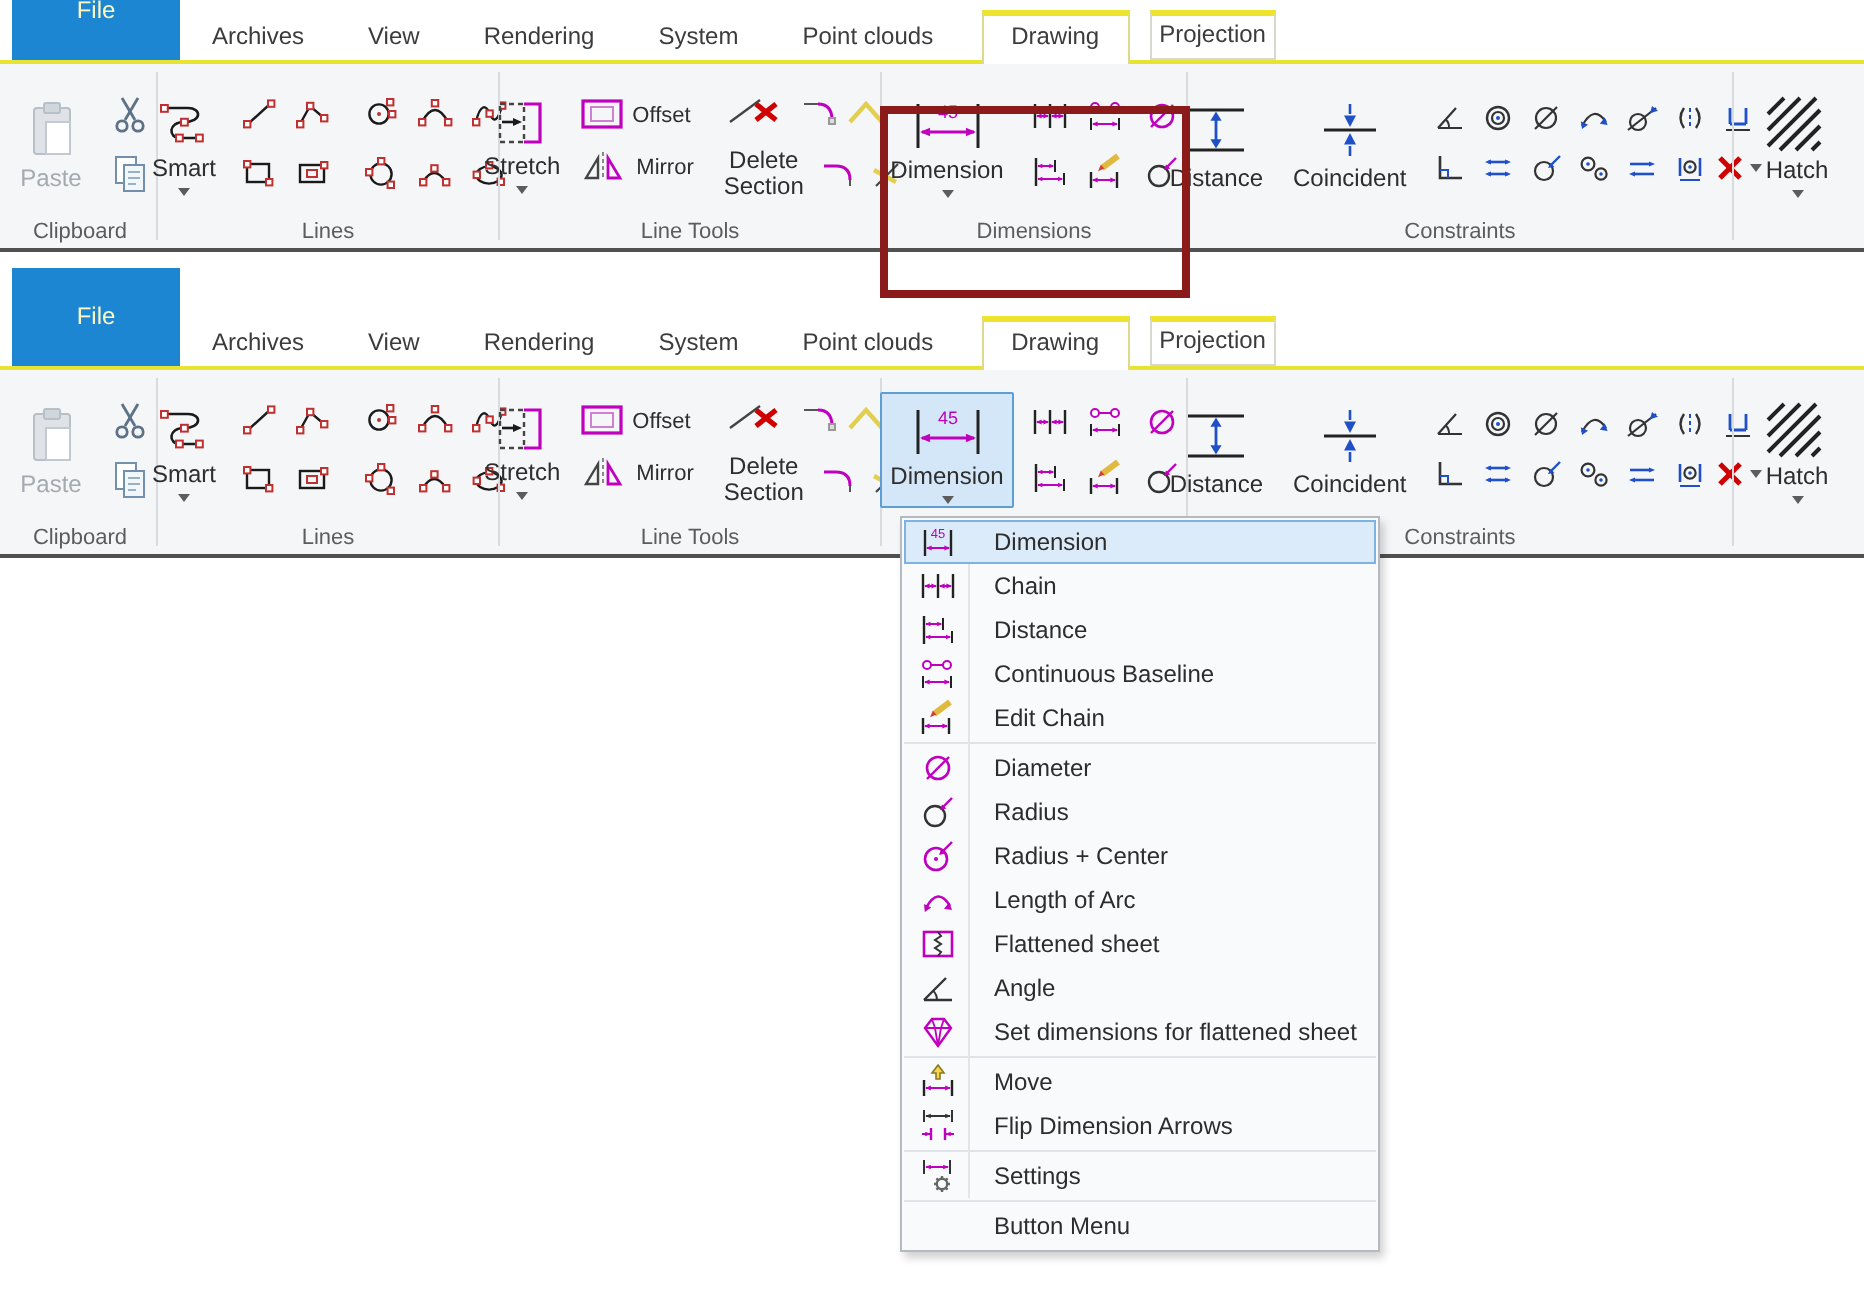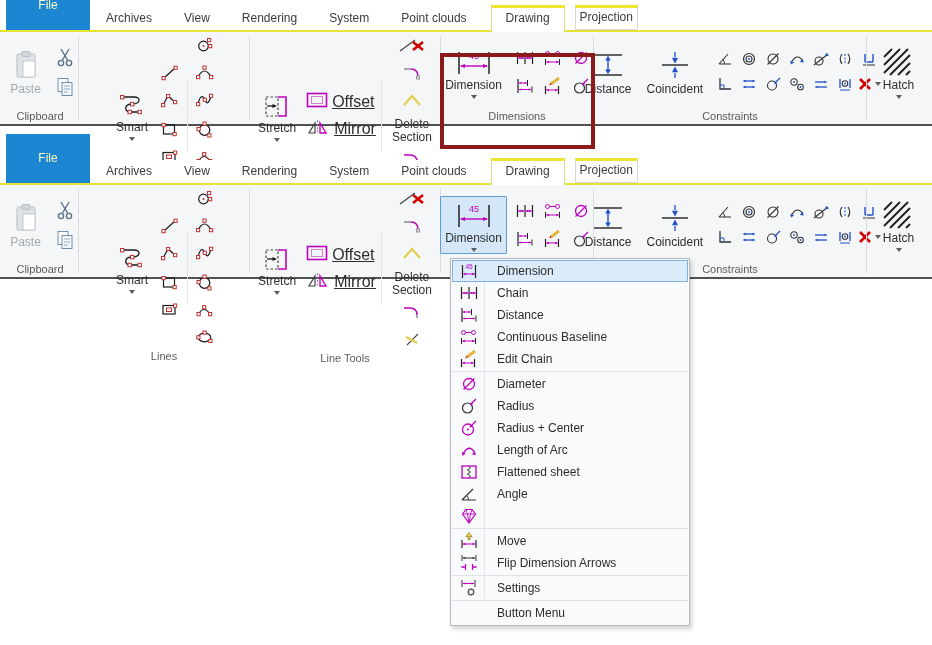--- a/index.html
+++ b/index.html
@@ -30,23 +30,23 @@
   
   .bigbtn{display:flex;flex-direction:column;align-items:center;justify-content:flex-start;
           padding:3px 4px 1px 4px;border:1px solid transparent;border-radius:1px;}
   .bigbtn .blabel{font-size:12px;color:#2e2e2e;margin-top:1px;white-space:nowrap;}
   .bigbtn.disabled .blabel{color:#a4aab0;}
   .bigbtn.open{background:#d4e7f8;border:1px solid #5f9ed5;}
   .caret{width:0;height:0;border-left:3.5px solid transparent;border-right:3.5px solid transparent;
          border-top:4px solid #5c5c5c;margin-top:3px;}
   .icnbox{display:flex;align-items:center;justify-content:center;}
   .colrows{display:flex;flex-direction:column;justify-content:center;gap:6px;}
-  .irow{display:flex;align-items:center;gap:3px;flex-direction:column;}
+  .irow{display:flex;align-items:center;gap:3px;}
   .sicon{width:24px;height:24px;display:flex;align-items:center;justify-content:center;}
-  .tbtn{display:flex;align-items:center;gap:4px;font-size:16px;color:#2e2e2e;text-decoration:underline;}
+  .tbtn{display:flex;align-items:center;gap:4px;font-size:11px;color:#2e2e2e;}
   .dslabel{font-size:12px;color:#2e2e2e;line-height:13px;text-align:center;width:50px;}
   .dgrid{display:grid;grid-template-columns:repeat(3,26px);grid-template-rows:26px 26px;gap:2px;
          align-items:center;justify-items:center;}
   .cgrid{display:grid;grid-template-columns:repeat(7,23px);grid-template-rows:24px 24px;gap:1px;
          align-items:center;justify-items:center;}
   .xcell{display:flex;align-items:center;gap:2px;}
   
   .dimbox{display:none;position:absolute;left:440px;top:21px;width:155px;height:96px;
           border:4px solid #8b1a1a;box-sizing:border-box;z-index:6;pointer-events:none;}
   .ribbon.first .dimbox{display:block;}
@@ -1171,20 +1171,21 @@
       </span>
       <span class="mlabel">Angle</span>
     </div>
     <div class="mi">
       <span class="mico">
         <svg width="20" height="20" viewBox="0 0 20 20">
           <polygon points="3.5,8 7,3.5 13,3.5 16.5,8 10,17" fill="none" stroke="#bf00bf" stroke-width="1.2"></polygon>
           <path d="M3.5,8 H16.5 M7,3.5 L8.5,8 M13,3.5 L11.5,8 M8.5,8 L10,17 M11.5,8 L10,17" fill="none" stroke="#bf00bf" stroke-width="0.9"></path>
         </svg>
       </span>
+      <span class="mlabel">Set dimensions for flattened sheet</span>
     </div>
     <div class="msep"></div>
     <div class="mi">
       <span class="mico">
         <svg width="20" height="20" viewBox="0 0 20 20">
           <line x1="3" y1="9" x2="3" y2="17" stroke="#222" stroke-width="1.2"></line>
           <line x1="17" y1="9" x2="17" y2="17" stroke="#222" stroke-width="1.2"></line>
           <line x1="4" y1="13" x2="16" y2="13" stroke="#bf00bf"></line>
           <polygon points="3.6,13 6.4,11.8 6.4,14.2" fill="#bf00bf"></polygon>
           <polygon points="16.4,13 13.6,11.8 13.6,14.2" fill="#bf00bf"></polygon>

